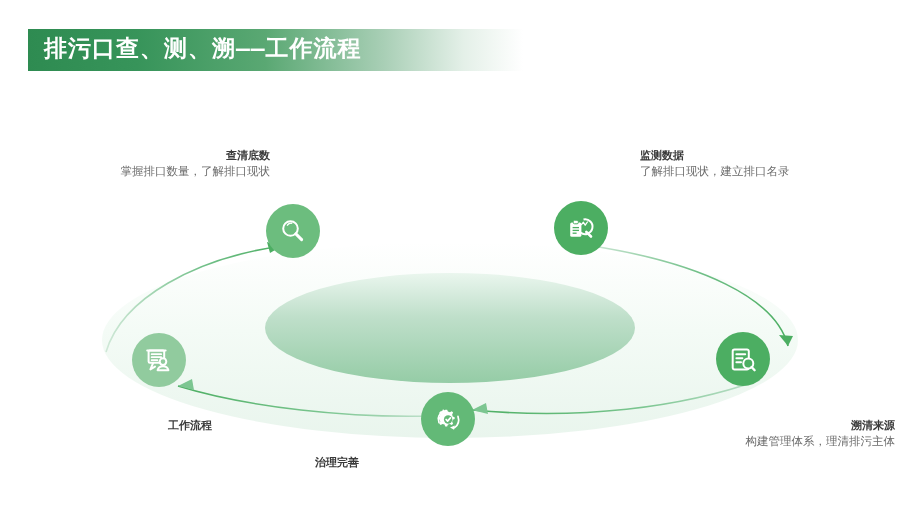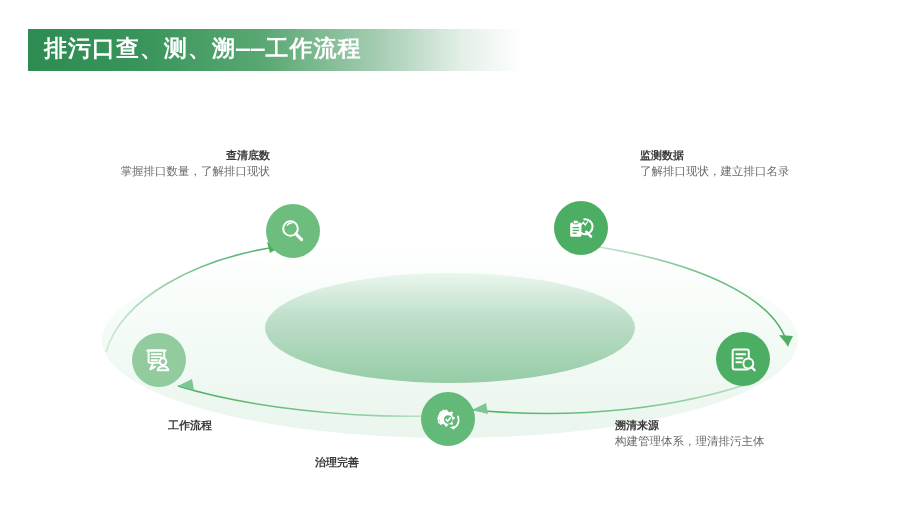--- a/index.html
+++ b/index.html
@@ -36,21 +36,21 @@
   .node-zhili  {left:421px;top:392px;background:#63b977;}
   .node-guankong{left:132px;top:333px;background:#91cb9e;}
 
   
   .tb{position:absolute;}
   .tb .t{font-size:11px;font-weight:bold;color:#3a3a3a;line-height:1.35;white-space:nowrap;}
   .tb .d{font-size:11.5px;color:#6b6b6b;line-height:1.55;white-space:nowrap;}
 
   .tb-chaqing{left:0px;top:148px;width:270px;text-align:right;}
   .tb-jiance {left:640px;top:148px;width:250px;text-align:left;}
-  .tb-suqing {left:615px;top:418px;width:280px;text-align:left;}
+  .tb-suqing {left:615px;top:418px;width:280px;text-align:right;}
   .tb-zhili  {left:315px;top:455px;width:280px;text-align:left;}
   .tb-guankong{left:55px;top:418px;width:270px;text-align:center;}
 </style>
 </head>
 <body>
 
 <div class="stage">
 
   <div class="banner">
     <div class="banner-title">排污口查、测、溯——工作流程</div>

